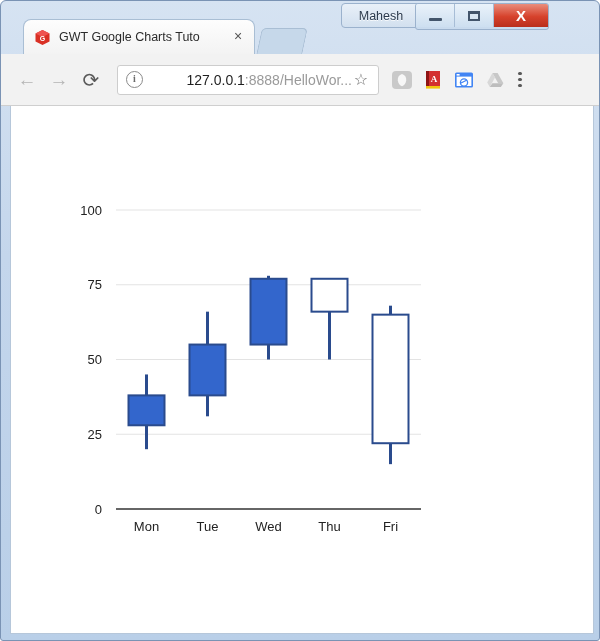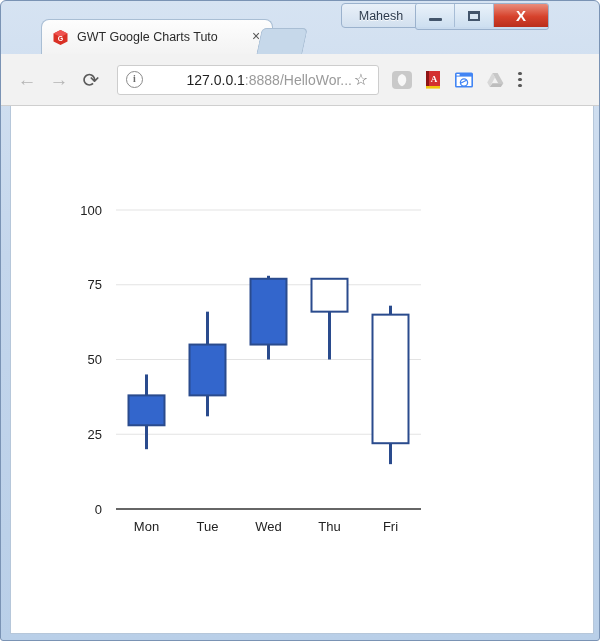--- a/index.html
+++ b/index.html
@@ -115,21 +115,20 @@
     width: 232px;
     height: 35px;
     box-sizing: border-box;
     background: linear-gradient(180deg, #fdfdfd 0%, #f3f3f3 100%);
     border: 1px solid #a9bed4;
     border-bottom: none;
     border-radius: 8px 8px 0 0;
     display: flex;
     align-items: center;
     padding: 0 8px 0 10px;
-    margin-left: 18px;
   }
   .tab-favicon {
     width: 17px;
     height: 17px;
     flex: 0 0 17px;
     position: relative;
     margin-right: 8px;
   }
   .tab-title {
     flex: 1 1 auto;

